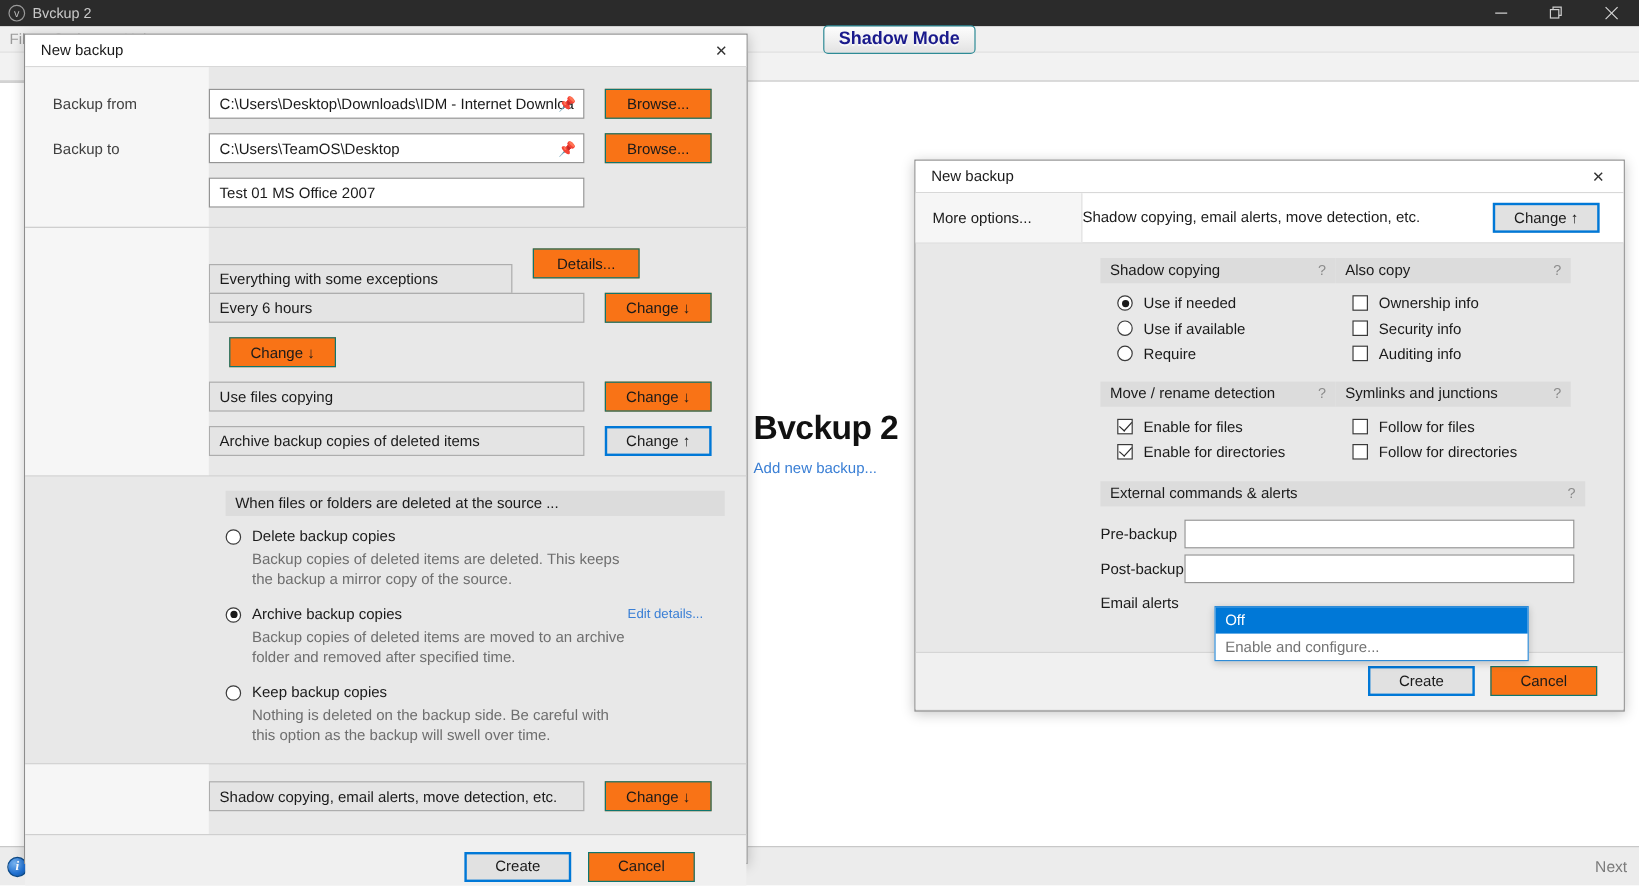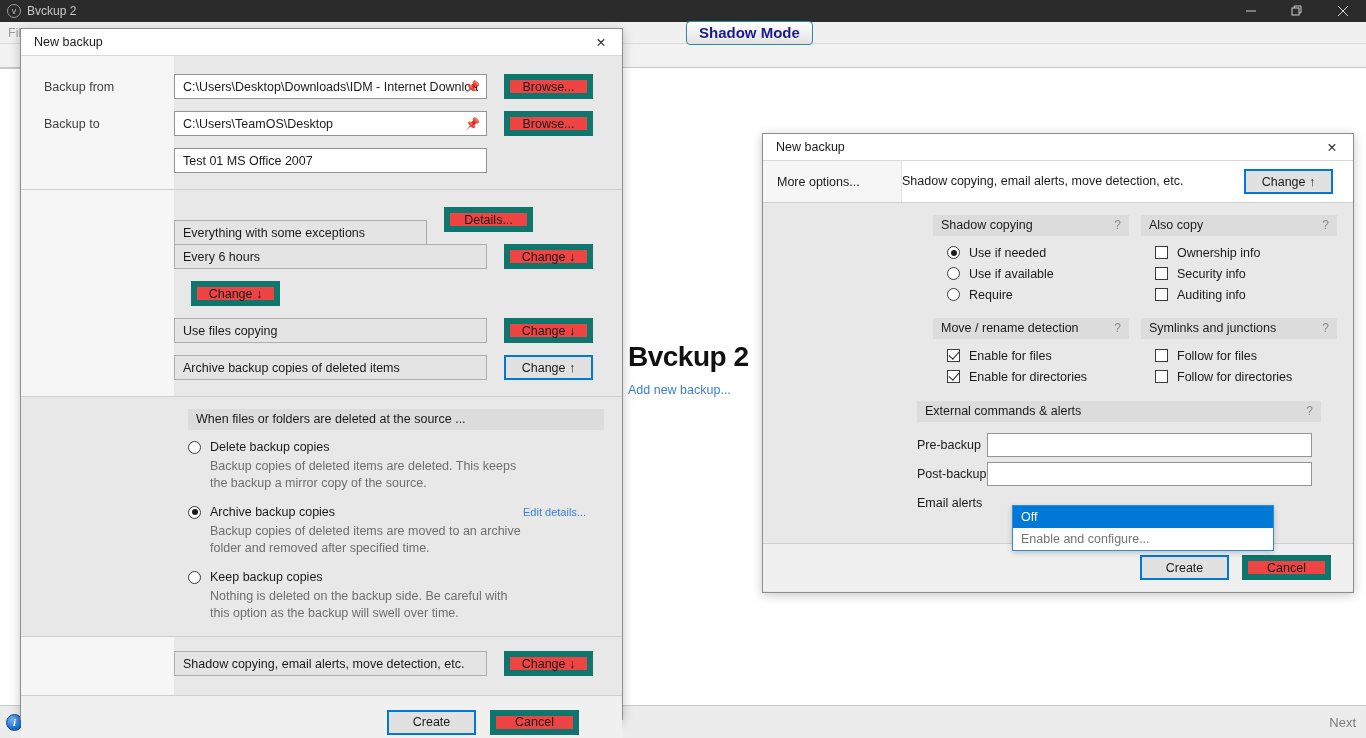--- a/index.html
+++ b/index.html
@@ -100,21 +100,21 @@
   .row .field {
     height:25px; line-height:24px; padding:0 8px;
     border:1px solid #adadad; background:#e4e4e4; color:#1a1a1a;
     font-size:12.5px; overflow:hidden; white-space:nowrap;
   }
   .row .field.input { background:#fff; border:1px solid #949494; position:relative; padding-right:24px; }
   .row .btn { margin-left:17px; }
 
   .btn {
     height:25px; min-width:89px; padding:0 8px;
-    border:6px solid #0f766e; background:#ef4444; color:#1a1a1a;
+    border:1px solid #0f766e; background:#f97316; color:#1a1a1a;
     font-size:12.5px; display:inline-flex; align-items:center; justify-content:center;
     font-family:"Liberation Sans", sans-serif;
   }
   .btn.primary { border:2px solid #0078d7; background:#e1e1e1; }
 
   .pin-icon {
     position:absolute; right:6px; top:50%; transform:translateY(-50%);
     color:#9a9a9a; font-size:12px; line-height:1;
   }
 
@@ -157,21 +157,21 @@
   
   #dlg-more-options { left:762px; top:133px; width:592px; height:460px; }
   #dlg2-moreopts-row { background:#ffffff; position:relative; border-bottom:1px solid #cfcfcf; height:42px;
                        display:flex; align-items:center; }
   #dlg2-labelcol { position:absolute; left:0; top:0; width:139px; height:100%; background:#f6f6f6;
                    border-right:1px solid #e2e2e2; }
   #dlg2-body { background:#e8e8e8; padding:12px 0 0 0; position:relative; height:340px; }
   #dlg2-footer { background:#f0f0f0; border-top:1px solid #cfcfcf; height:48px;
                  display:flex; align-items:center; justify-content:flex-end; gap:13px; padding-right:22px; }
 
-  .col2 { display:flex; gap:12px; padding-left:154px;justify-content:center; }
+  .col2 { display:flex; gap:0; padding-left:154px; }
   .col2 .col { width:196px; }
   .col2 .col .section-head { margin-bottom:6px; }
   .optrow { display:flex; align-items:center; gap:9px; height:21px; padding-left:14px; font-size:12.5px; }
 
   .cmd-row { display:flex; align-items:center; height:29px; padding-left:154px; }
   .cmd-row .lbl2 { width:70px; flex:0 0 70px; font-size:12.5px; color:#1a1a1a; }
   .cmd-row .txtin { width:325px; height:24px; background:#fff; border:1px solid #949494; }
 
   #email-dropdown {
     position:absolute; left:1012px; top:505px; width:262px;

